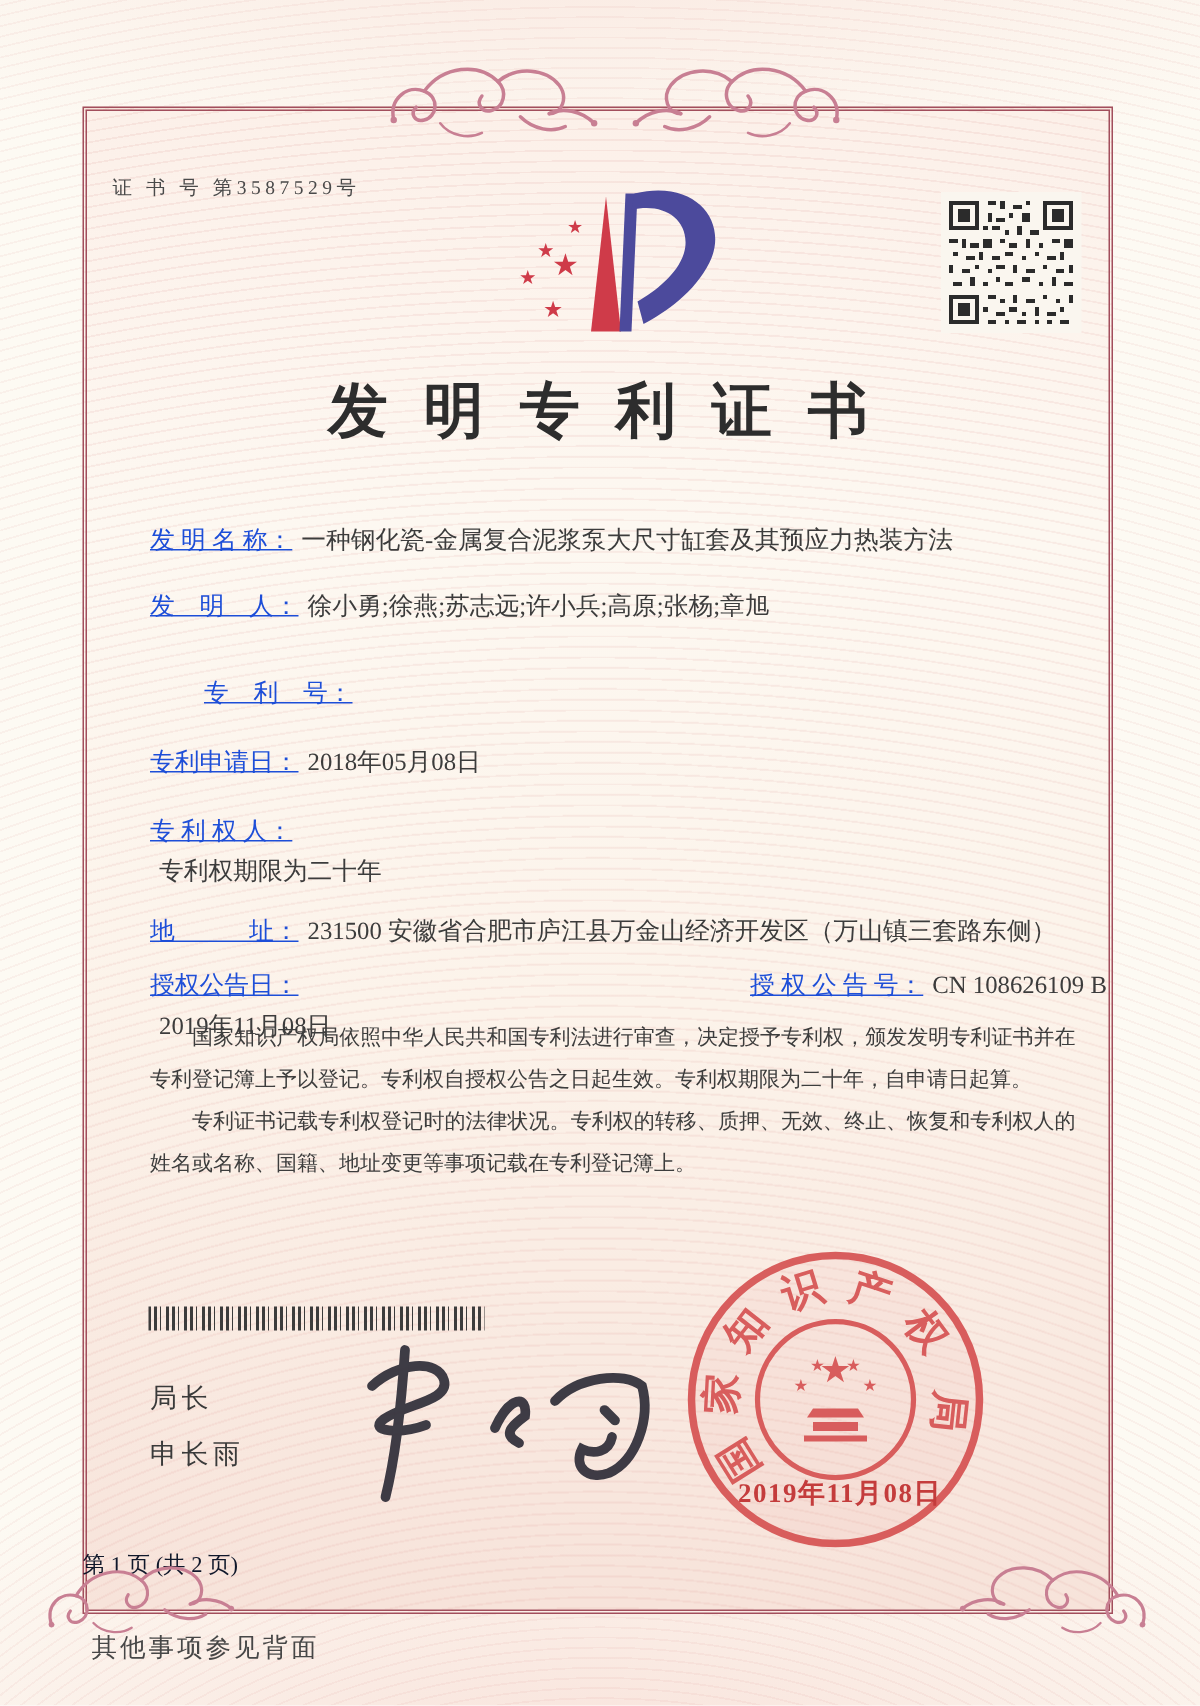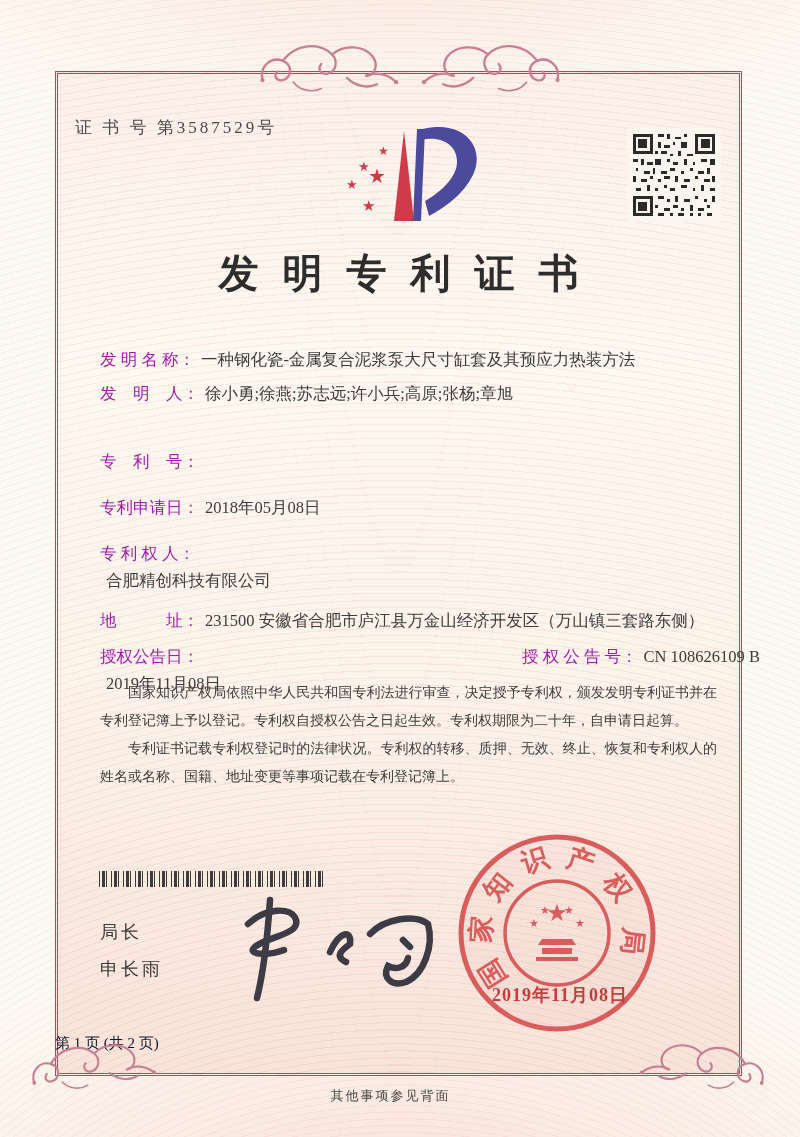--- a/index.html
+++ b/index.html
@@ -17,49 +17,49 @@
        rgba(205,110,110,0.07) 0 1.2px, rgba(255,255,255,0) 1.2px 7px);
   }
   .frame{
     position:absolute;left:55px;top:71px;width:681px;height:999px;
     border:3px double #a24e5c;
     background:
       repeating-radial-gradient(150% 90% at 50% 150%, rgba(206,110,110,0.10) 0 1.3px, rgba(255,255,255,0) 1.3px 8px),
       linear-gradient(180deg,#fcf0e9 0%,#fdf8f1 28%,#fcf3ea 60%,#f7e3da 100%);
   }
   .abs{position:absolute;}
-  .cert-no{left:75px;top:116px;font-size:17px;letter-spacing:3px;color:#4a4a4a;white-space:pre;}
+  .cert-no{left:75px;top:116px;font-size:13px;letter-spacing:3px;color:#4a4a4a;white-space:pre;}
   .title{
     left:55px;top:246px;width:687px;text-align:center;
     font-size:40px;font-weight:600;color:#2d2d2d;
     letter-spacing:24px;text-indent:24px;white-space:nowrap;
   }
   .row{position:absolute;left:100px;display:flex;align-items:flex-start;
        font-size:16.5px;color:#3c3c3c;line-height:27px;}
-  .flabel{white-space:pre;flex:none;color:#a21caf;}
+  .flabel{white-space:pre;flex:none;color:#1d4ed8;text-decoration:underline;}
   .fvalue{margin-left:6px;max-width:515px;}
-  .grant2{position:absolute;left:422px;top:0;display:flex;white-space:nowrap;}
+  .grant2{position:absolute;left:400px;top:0;display:flex;white-space:nowrap;}
   .bodytext{left:100px;top:679px;width:617px;font-size:14px;color:#3d3d3d;
             line-height:28px;text-align:justify;}
   .bodytext p{margin:0;text-indent:2em;}
   .barcode{
     left:99px;top:871px;width:224px;height:16px;
     background:repeating-linear-gradient(90deg,
       #3c3c3c 0 1.5px,transparent 1.5px 3.5px,
       #3c3c3c 3.5px 6px,transparent 6px 7.5px,
       #3c3c3c 7.5px 8.5px,transparent 8.5px 12px);
   }
   .officer-title{left:100px;top:920px;font-size:18px;color:#3a3a3a;letter-spacing:3px;}
   .officer-name{left:100px;top:957px;font-size:18px;color:#3a3a3a;letter-spacing:3px;}
   .seal-date{
     left:492px;top:983px;width:150px;font-size:18px;font-weight:bold;
     color:#c43c3c;letter-spacing:1px;z-index:6;white-space:nowrap;
   }
   .page-num{left:55px;top:1034px;width:776px;text-align:left;font-size:15px;color:#0f172a;}
-  .back-note{left:47px;top:1087px;width:687px;text-align:center;font-size:13px;color:#474747;letter-spacing:2px;}
+  .back-note{left:61px;top:1087px;width:687px;font-size:17px;color:#474747;letter-spacing:2px;}
   .orn{position:absolute;z-index:5;}
   svg text.sealchar{font-family:"Liberation Serif","DejaVu Serif",serif;}
 </style>
 </head>
 <body>
 
 <div class="texture"></div>
 
 <svg width="0" height="0" style="position:absolute" aria-hidden="true">
   <defs>
@@ -117,34 +117,34 @@
   <path d="M4 4h3v3h-3z M26 4h3v3h-3z M4 26h3v3h-3z" fill="#2b2b2b"></path>
   <path fill="#2b2b2b" d="M11 2h2v1h-2zM14 2h1v2h-1zM17 3h2v1h-2zM20 2h1v1h-1zM11 5h1v2h-1zM13 6h2v1h-2zM16 5h1v1h-1zM19 5h2v2h-2zM10 8h1v1h-1zM12 8h2v1h-2zM15 9h1v1h-1zM18 8h1v2h-1zM21 9h2v1h-2zM2 11h2v1h-2zM5 11h1v2h-1zM7 12h2v1h-2zM10 11h2v2h-2zM14 11h1v1h-1zM16 12h2v1h-2zM20 11h1v2h-1zM23 12h1v1h-1zM26 11h2v1h-2zM29 11h2v2h-2zM3 14h1v1h-1zM6 15h2v1h-2zM9 14h1v2h-1zM12 15h2v1h-2zM15 14h2v1h-2zM19 15h1v1h-1zM22 14h1v1h-1zM25 15h2v1h-2zM28 14h1v2h-1zM2 17h1v2h-1zM5 18h2v1h-2zM8 17h1v1h-1zM11 18h1v1h-1zM13 17h2v1h-2zM17 17h1v2h-1zM20 18h2v1h-2zM24 17h1v1h-1zM27 18h2v1h-2zM30 17h1v2h-1zM3 21h2v1h-2zM7 20h1v2h-1zM10 21h1v1h-1zM13 20h1v1h-1zM15 21h2v1h-2zM19 20h2v1h-2zM23 21h1v1h-1zM26 20h1v2h-1zM29 21h2v1h-2zM11 24h2v1h-2zM14 25h1v1h-1zM17 24h1v2h-1zM20 25h2v1h-2zM24 24h1v1h-1zM27 25h1v1h-1zM30 24h1v2h-1zM10 27h1v1h-1zM13 28h2v1h-2zM16 27h2v1h-2zM19 28h1v1h-1zM22 27h1v2h-1zM25 28h2v1h-2zM28 27h1v1h-1zM11 30h2v1h-2zM15 30h1v1h-1zM18 30h2v1h-2zM22 30h1v1h-1zM25 30h1v1h-1zM28 30h2v1h-2z"></path>
 </svg>
 
 <div class="abs title">发明专利证书</div>
 
 <div class="row" style="top:346px;">
   <span class="flabel">发 明 名 称：</span>
   <span class="fvalue">一种钢化瓷-金属复合泥浆泵大尺寸缸套及其预应力热装方法</span>
 </div>
-<div class="row" style="top:380px;">
+<div class="row" style="top:390px;">
   <span class="flabel">发　明　人：</span>
   <span class="fvalue">徐小勇;徐燕;苏志远;许小兵;高原;张杨;章旭</span>
 </div>
-<div class="row" style="top:448px;">
+<div class="row" style="top:448px;margin-left:36px;">
   <span class="flabel">专　利　号：</span>
 </div>
 <div class="row" style="top:494px;">
   <span class="flabel">专利申请日：</span>
   <span class="fvalue">2018年05月08日</span>
 </div>
 <div class="row" style="top:540px;flex-direction:column;">
   <span class="flabel">专 利 权 人：</span>
-  <span class="fvalue">合肥精创科技有限公司</span>
+  <span class="fvalue">专利权期限为二十年</span>
 </div>
 <div class="row" style="top:607px;">
   <span class="flabel">地　　　址：</span>
   <span class="fvalue">231500 安徽省合肥市庐江县万金山经济开发区（万山镇三套路东侧）</span>
 </div>
 
 <div class="row" style="top:643px;width:617px;flex-direction:column;">
   <span class="flabel">授权公告日：</span>
   <span class="fvalue">2019年11月08日</span>
   <span class="grant2">

